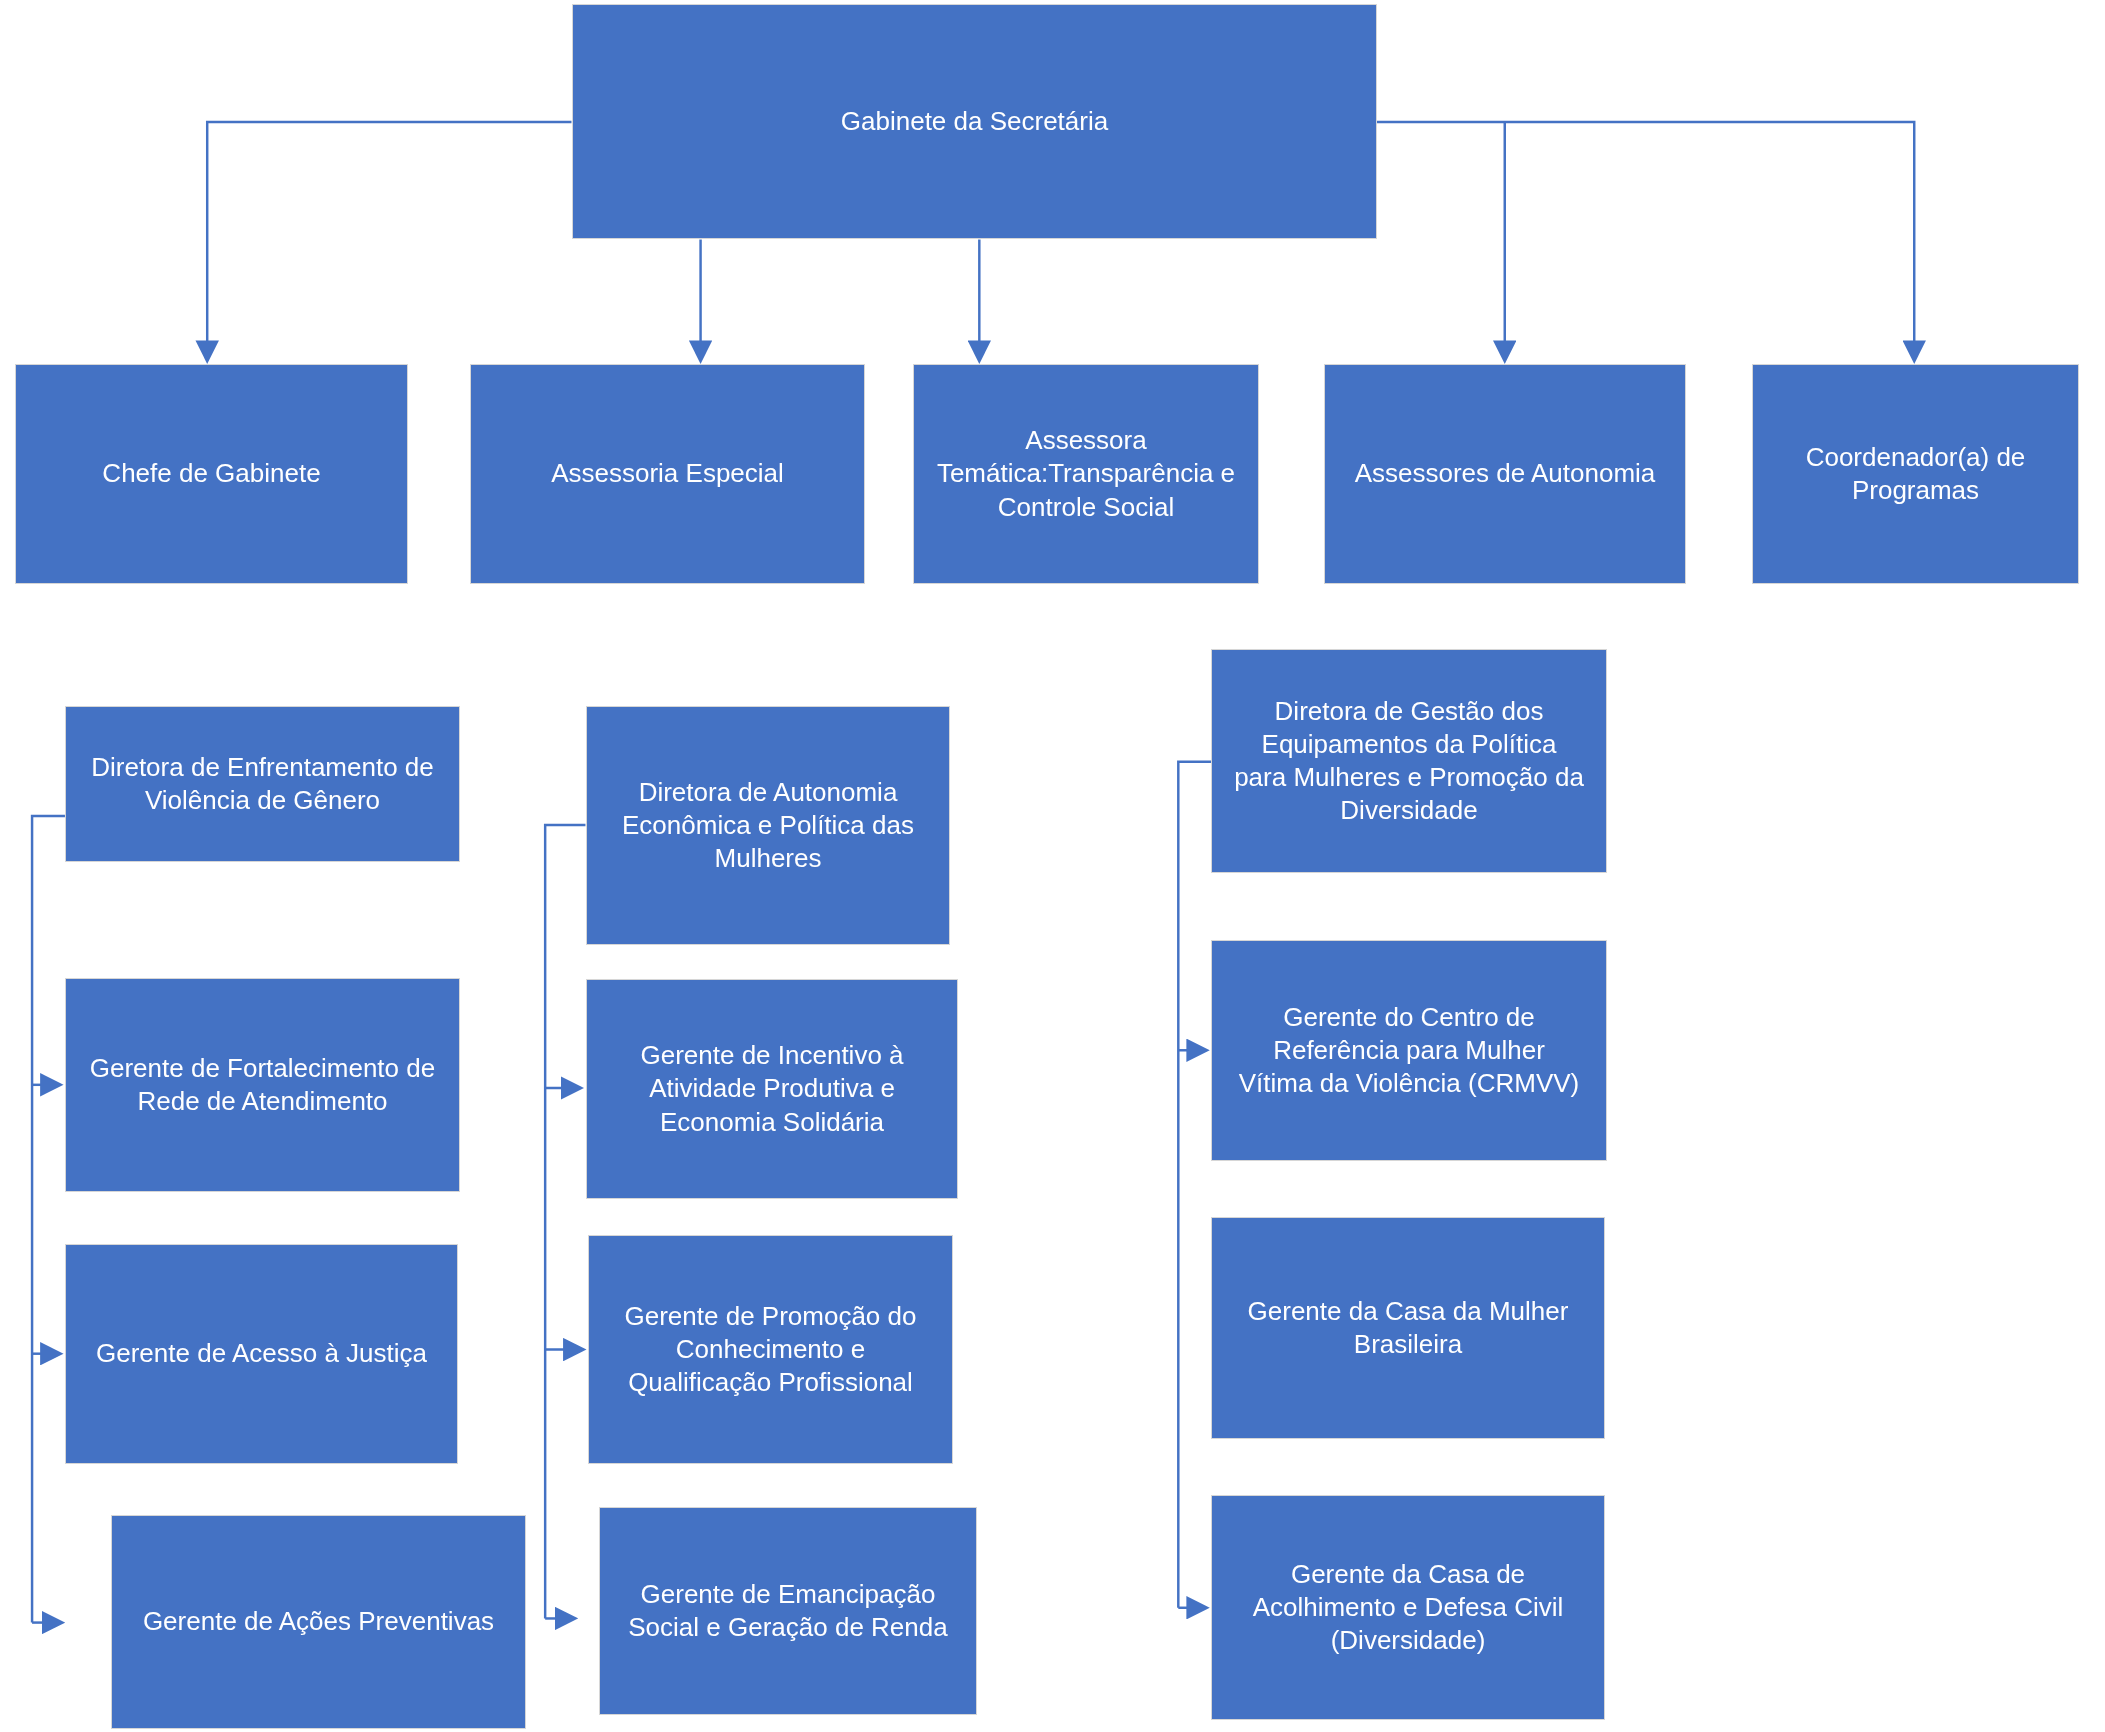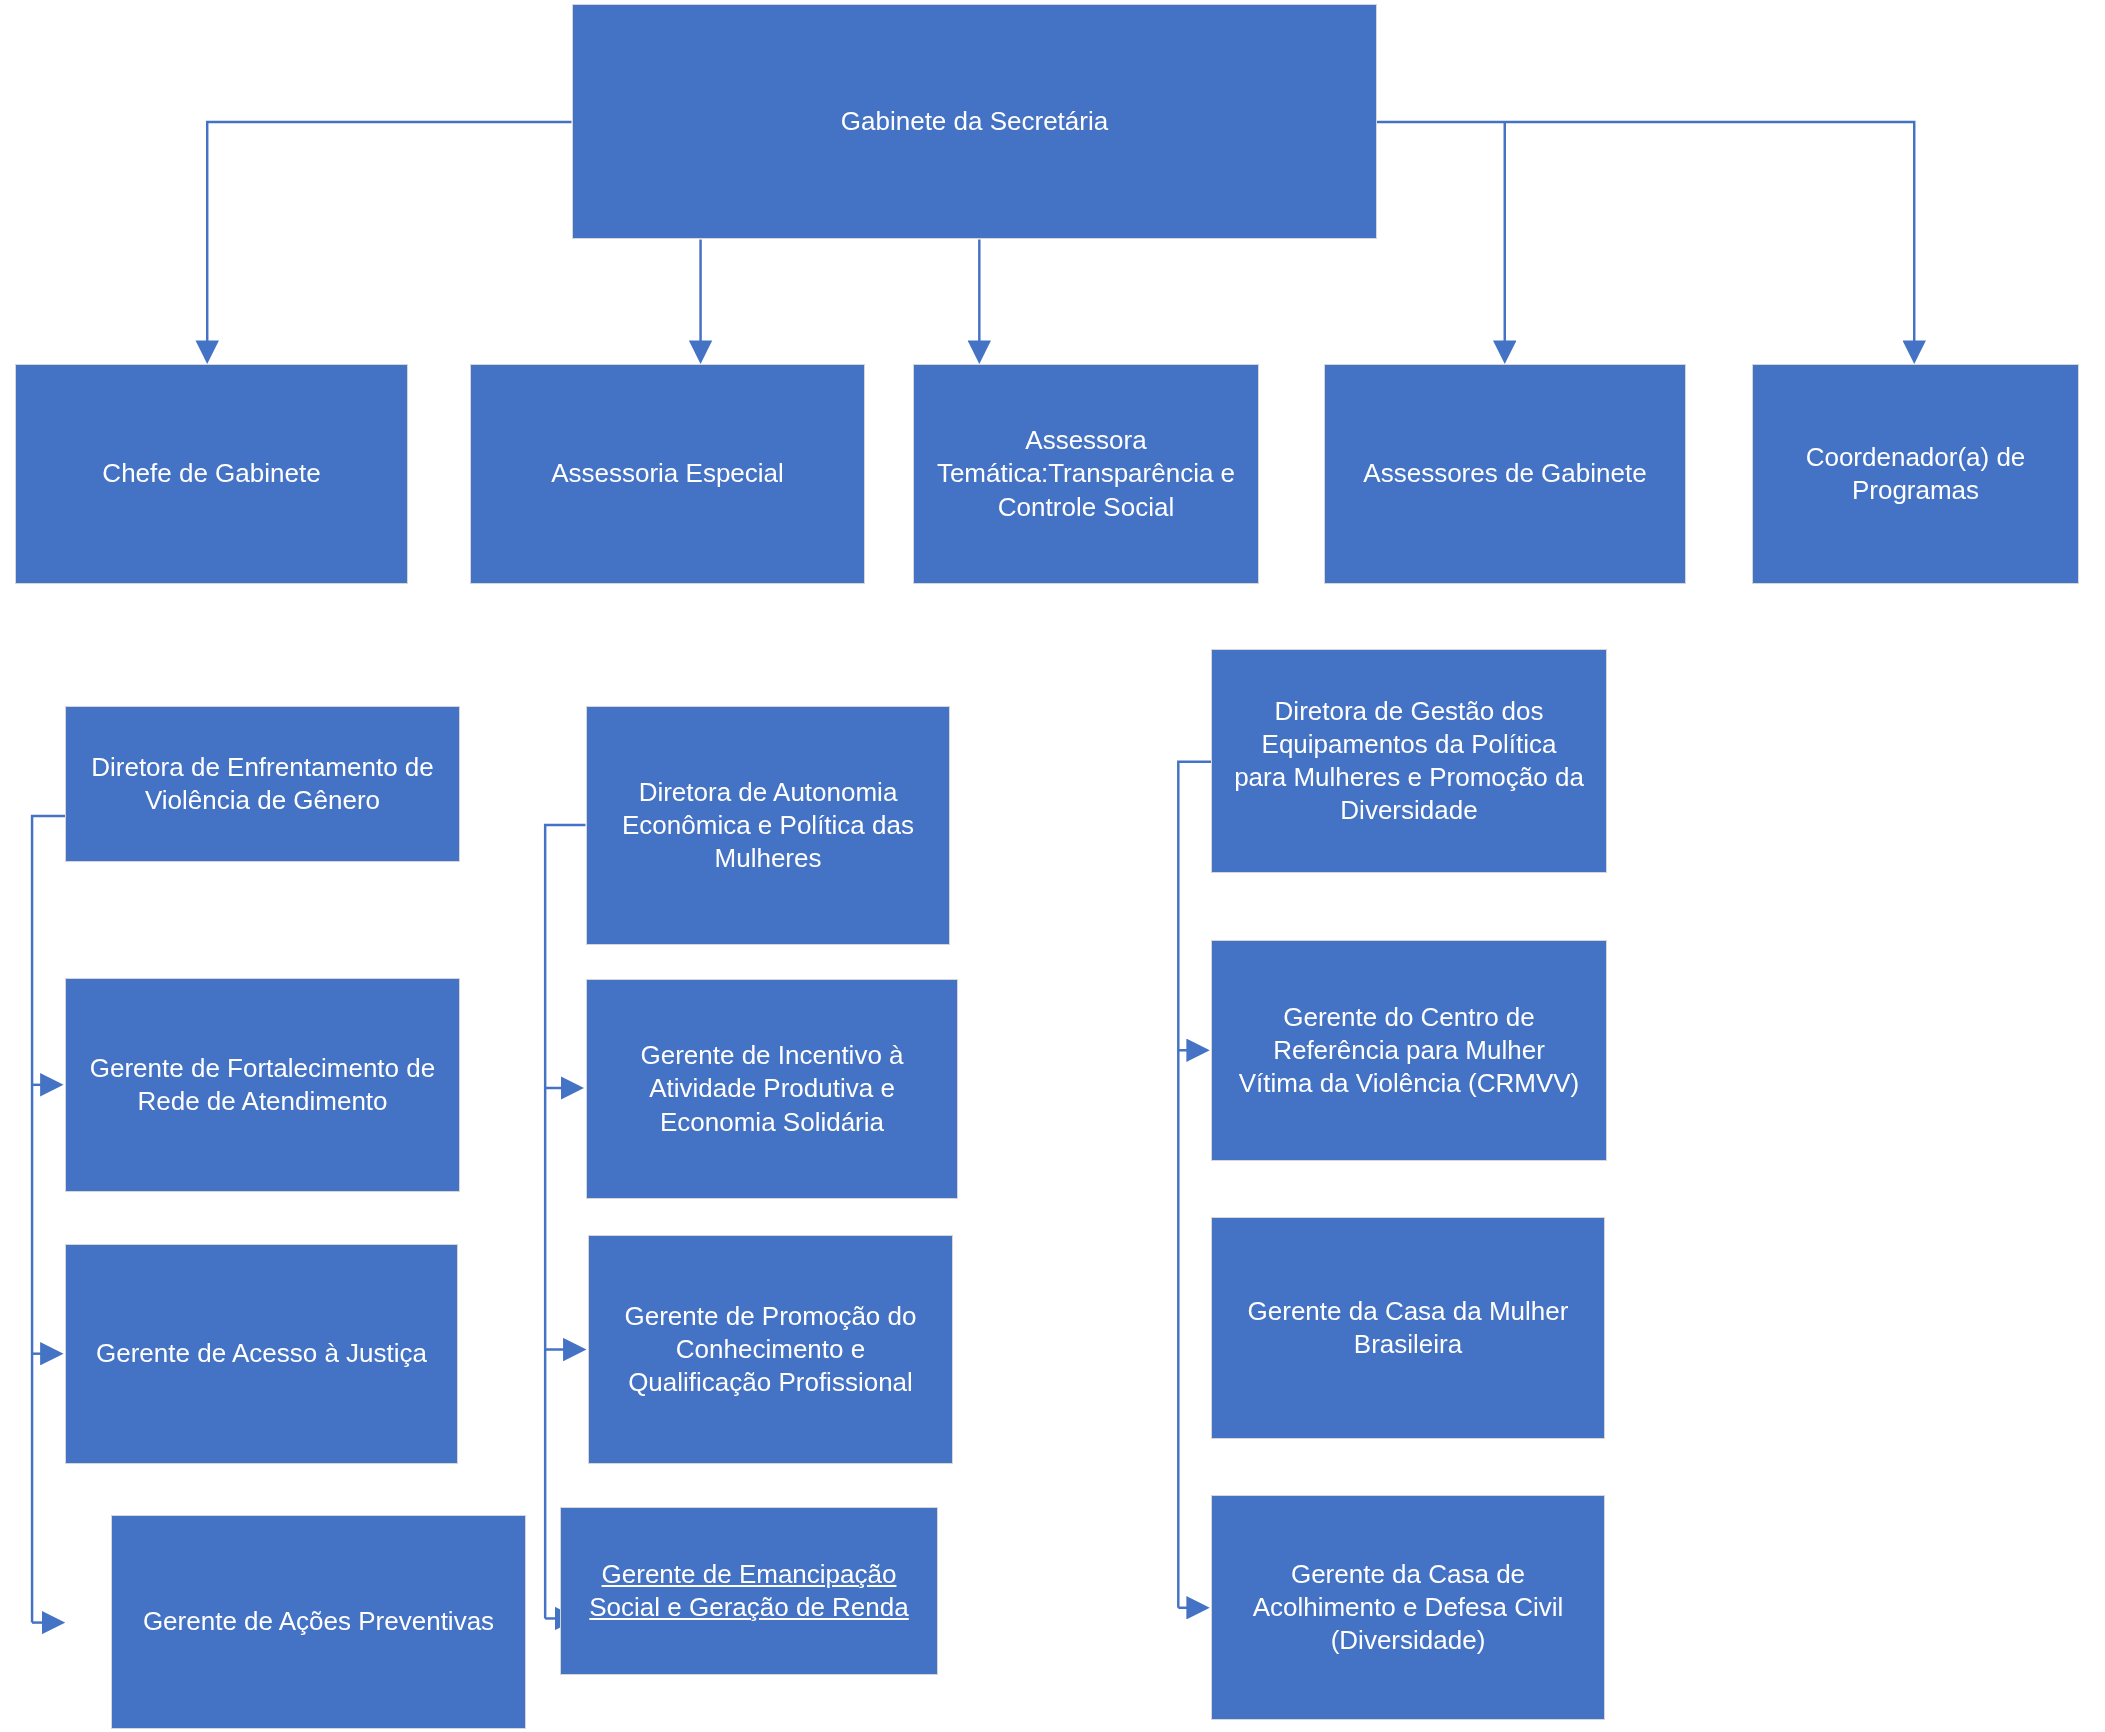--- a/index.html
+++ b/index.html
@@ -53,21 +53,21 @@
   #n-r2b5{left:1752px;top:364px;width:327px;height:220px;}
   
   #n-c1b1{left:65px;top:706px;width:395px;height:156px;}
   #n-c1b2{left:65px;top:978px;width:395px;height:214px;}
   #n-c1b3{left:65px;top:1244px;width:393px;height:220px;}
   #n-c1b4{left:67px;top:1515px;width:415px;height:214px;margin-left:44px;}
   
   #n-c2b1{left:586px;top:706px;width:364px;height:239px;}
   #n-c2b2{left:586px;top:979px;width:372px;height:220px;}
   #n-c2b3{left:588px;top:1235px;width:365px;height:229px;}
-  #n-c2b4{left:560px;top:1507px;width:378px;height:168px;padding:0 21.4px;text-decoration:underline;}
+  #n-c2b4{left:599px;top:1507px;width:378px;height:208px;padding:0 21.4px;}
   
   #n-c3b1{left:1211px;top:649px;width:396px;height:224px;padding:0 21px;}
   #n-c3b2{left:1211px;top:940px;width:396px;height:221px;padding:0 21.4px;}
   #n-c3b3{left:1211px;top:1217px;width:394px;height:222px;padding:0 21.4px;}
   #n-c3b4{left:1211px;top:1495px;width:394px;height:225px;padding:0 21.4px;}
 </style>
 </head>
 <body>
 
 <div id="canvas">
@@ -107,21 +107,21 @@
   <div class="node" id="n-r2b1">
     <span>Chefe de Gabinete</span>
   </div>
   <div class="node" id="n-r2b2">
     <span>Assessoria Especial</span>
   </div>
   <div class="node" id="n-r2b3">
     <span>Assessora Temática:Transparência e Controle Social</span>
   </div>
   <div class="node" id="n-r2b4">
-    <span>Assessores de Gabinete</span>
+    <span>Assessores de Autonomia</span>
   </div>
   <div class="node" id="n-r2b5">
     <span>Coordenador(a) de Programas</span>
   </div>
 
   <div class="node" id="n-c1b1">
     <span>Diretora de Enfrentamento de Violência de Gênero</span>
   </div>
   <div class="node" id="n-c1b2">
     <span>Gerente de Fortalecimento de Rede de Atendimento</span>

